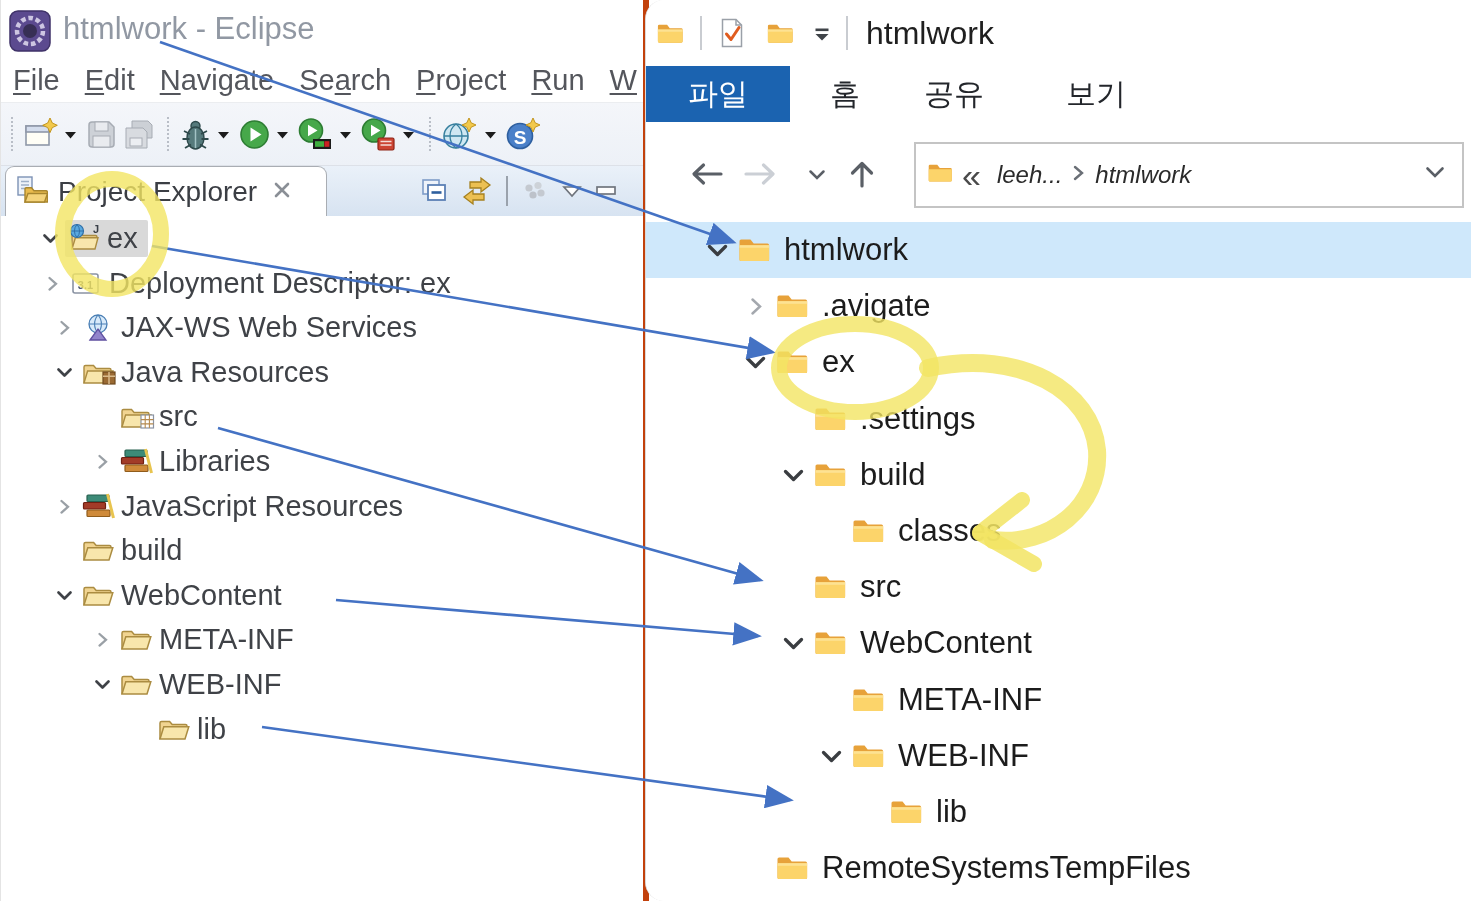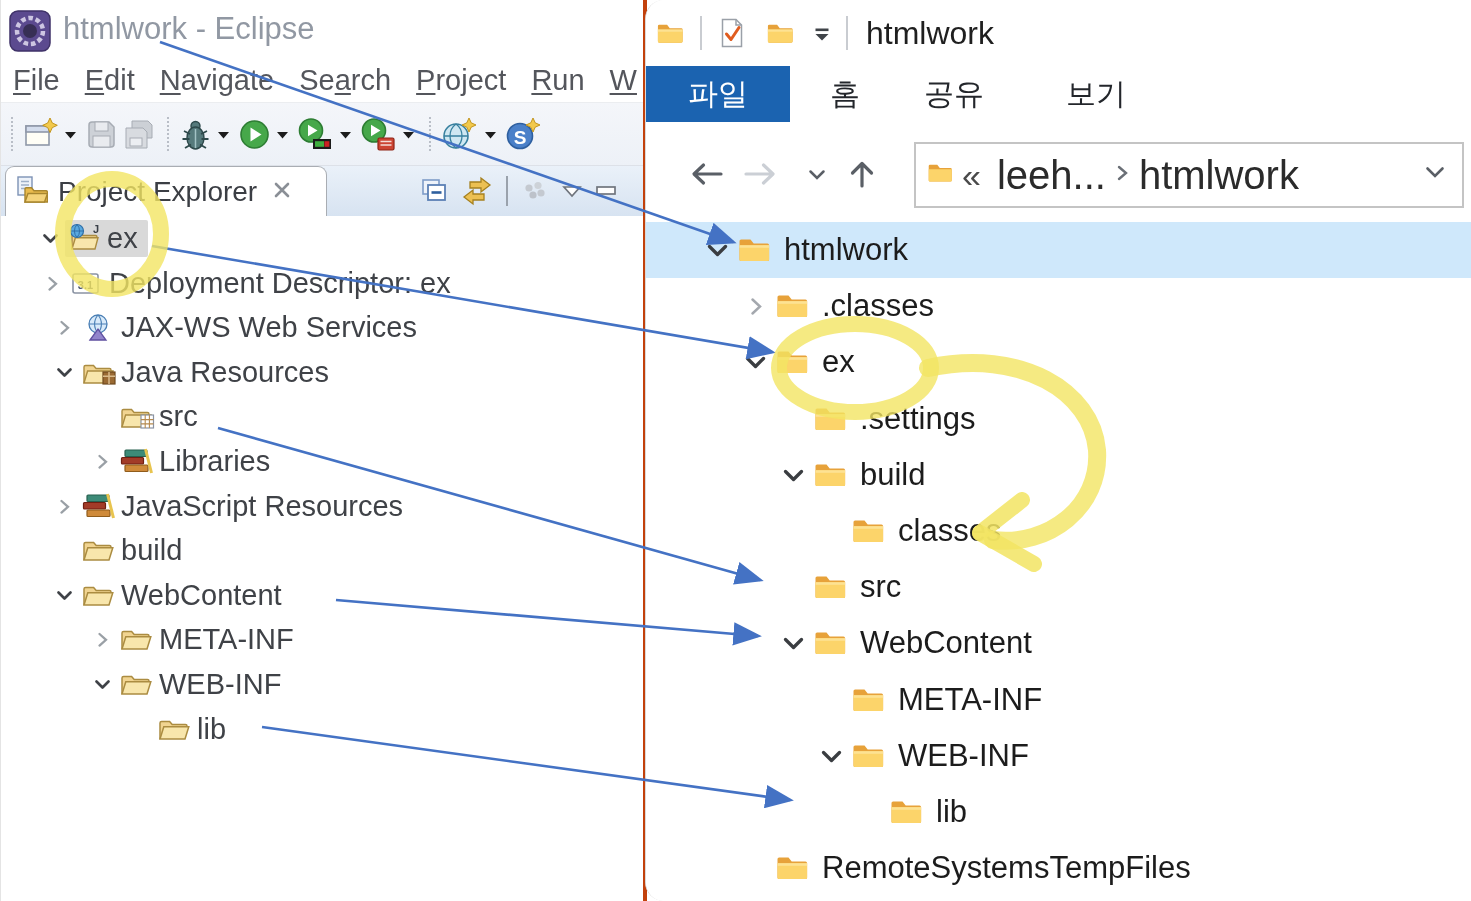--- a/index.html
+++ b/index.html
@@ -1,20 +1,20 @@
 <!DOCTYPE html>
 <html><head>
 <meta charset="utf-8">
 <style>
   html,body{margin:0;padding:0;background:#fff;}
   #canvas{position:relative;width:1471px;height:901px;overflow:hidden;
           font-family:"Liberation Sans","DejaVu Sans",sans-serif;background:#fff;}
   
   #eclipse{position:absolute;left:0;top:0;width:642px;height:901px;background:#c2410c;
-           border-right:4px solid #c2410c;border-left:1px solid #e4e4e4;overflow:hidden;}
+           border-right:6px solid #c2410c;border-left:1px solid #e4e4e4;overflow:hidden;}
   .e-titlebar{position:absolute;left:0;top:0;width:100%;height:58px;display:flex;align-items:center;background:#fff;}
   .e-logo{margin:4px 0 0 8px;width:42px;height:42px;flex:0 0 auto;}
   .e-title{margin-left:12px;font-size:31px;color:#9198a3;white-space:nowrap;}
   .e-menubar{position:absolute;left:0;top:58px;width:100%;height:44px;display:flex;align-items:center;
              padding-left:12px;border-bottom:1px solid #ebedf0;background:#fff;}
   .e-menu-item{font-size:29px;color:#54565c;margin-right:25px;white-space:nowrap;}
   .e-menu-item u{text-decoration:underline;text-underline-offset:3px;}
   .e-toolbar{position:absolute;left:0;top:103px;width:100%;height:62px;display:flex;align-items:center;
              background:linear-gradient(#f4f6fa,#edf1f7);border-bottom:1px solid #dde1e8;padding-left:2px;}
   .tb-btn{display:flex;align-items:center;justify-content:center;margin:0 3px;}
@@ -48,21 +48,21 @@
   .fx-title{font-size:32px;color:#1f1f1f;margin-left:12px;white-space:nowrap;}
   .fx-tabs{position:absolute;left:0;top:66px;width:100%;height:56px;display:flex;align-items:stretch;
            background:#fff;border-bottom:6px solid #fff;box-shadow:0 7px 0 -6px #d6d6d6;}
   .fx-tab-file{width:144px;display:flex;align-items:center;justify-content:center;
                color:#fff;font-size:30px;}
   .fx-tab{display:flex;align-items:center;font-size:30px;color:#23262b;padding:0 12px;}
   .fx-nav{position:absolute;left:0;top:128px;width:100%;height:94px;background:#fff;}
   .nav-btn{position:absolute;display:flex;align-items:center;justify-content:center;}
   .addr{position:absolute;left:268px;top:14px;width:1196px;height:66px;max-width:calc(100% - 276px);
         border:2px solid #c4c4c4;background:#fff;display:flex;align-items:center;padding:0 14px 0 10px;box-sizing:border-box;}
-  .addr .crumb{font-size:40px;color:#2b2b2b;margin:0 8px;white-space:nowrap;}
+  .addr .crumb{font-size:24px;color:#2b2b2b;margin:0 8px;white-space:nowrap;font-style:italic;}
   .addr .laquo{font-size:34px;color:#4a4a4a;margin:0 8px;}
   .addr .spacer{flex:1;}
   .fx-tree{position:absolute;left:0;top:216px;width:100%;height:685px;background:#fff;}
   .wrow{position:absolute;height:56px;width:100%;display:flex;align-items:center;white-space:nowrap;}
   .wrow.sel{background:#cfe8fb;}
   .wrow .exp{width:38px;display:flex;align-items:center;justify-content:center;flex:0 0 auto;}
   .wrow .wic{width:46px;display:flex;align-items:center;flex:0 0 auto;}
   .wrow .lbl{font-size:31px;color:#1c1c1c;margin-left:2px;}
   
   #overlay{position:absolute;left:0;top:0;width:1471px;height:901px;pointer-events:none;z-index:50;}
@@ -537,21 +537,21 @@
               <path d="M9.5 5.5 l7.5 7 -7.5 7" fill="none" stroke="#a4a8ae" stroke-width="2.5" stroke-linecap="round"></path>
             </svg>
           </span>
           <span class="wic">
             <svg width="36" height="32" viewBox="0 0 36 32">
               <path d="M3.5 7 q0-1.6 1.6-1.6 h9.4 l3.2 4.2 h13.8 q1.6 0 1.6 1.6 V25.4 q0 1.6-1.6 1.6 H5.1 q-1.6 0-1.6-1.6 z" fill="#e7a23a"></path>
               <path d="M3.5 11.2 h29.6 V25.4 q0 1.6-1.6 1.6 H5.1 q-1.6 0-1.6-1.6 z" fill="#fcd46a"></path>
               <path d="M3.5 11.2 h29.6 v2.6 H3.5 z" fill="#fde293"></path>
             </svg>
           </span>
-          <span class="lbl">.classes</span>
+          <span class="lbl">.avigate</span>
         </div>
         <div class="wrow" style="top: 118px; padding-left: 90px;">
           <span class="exp">
             <svg width="27" height="27" viewBox="0 0 27 27">
               <path d="M5.5 9.5 l8 8 8-8" fill="none" stroke="#3a3d41" stroke-width="3.3" stroke-linecap="round" stroke-linejoin="round"></path>
             </svg>
           </span>
           <span class="wic">
             <svg width="36" height="32" viewBox="0 0 36 32">
               <path d="M3.5 7 q0-1.6 1.6-1.6 h9.4 l3.2 4.2 h13.8 q1.6 0 1.6 1.6 V25.4 q0 1.6-1.6 1.6 H5.1 q-1.6 0-1.6-1.6 z" fill="#e7a23a"></path>

